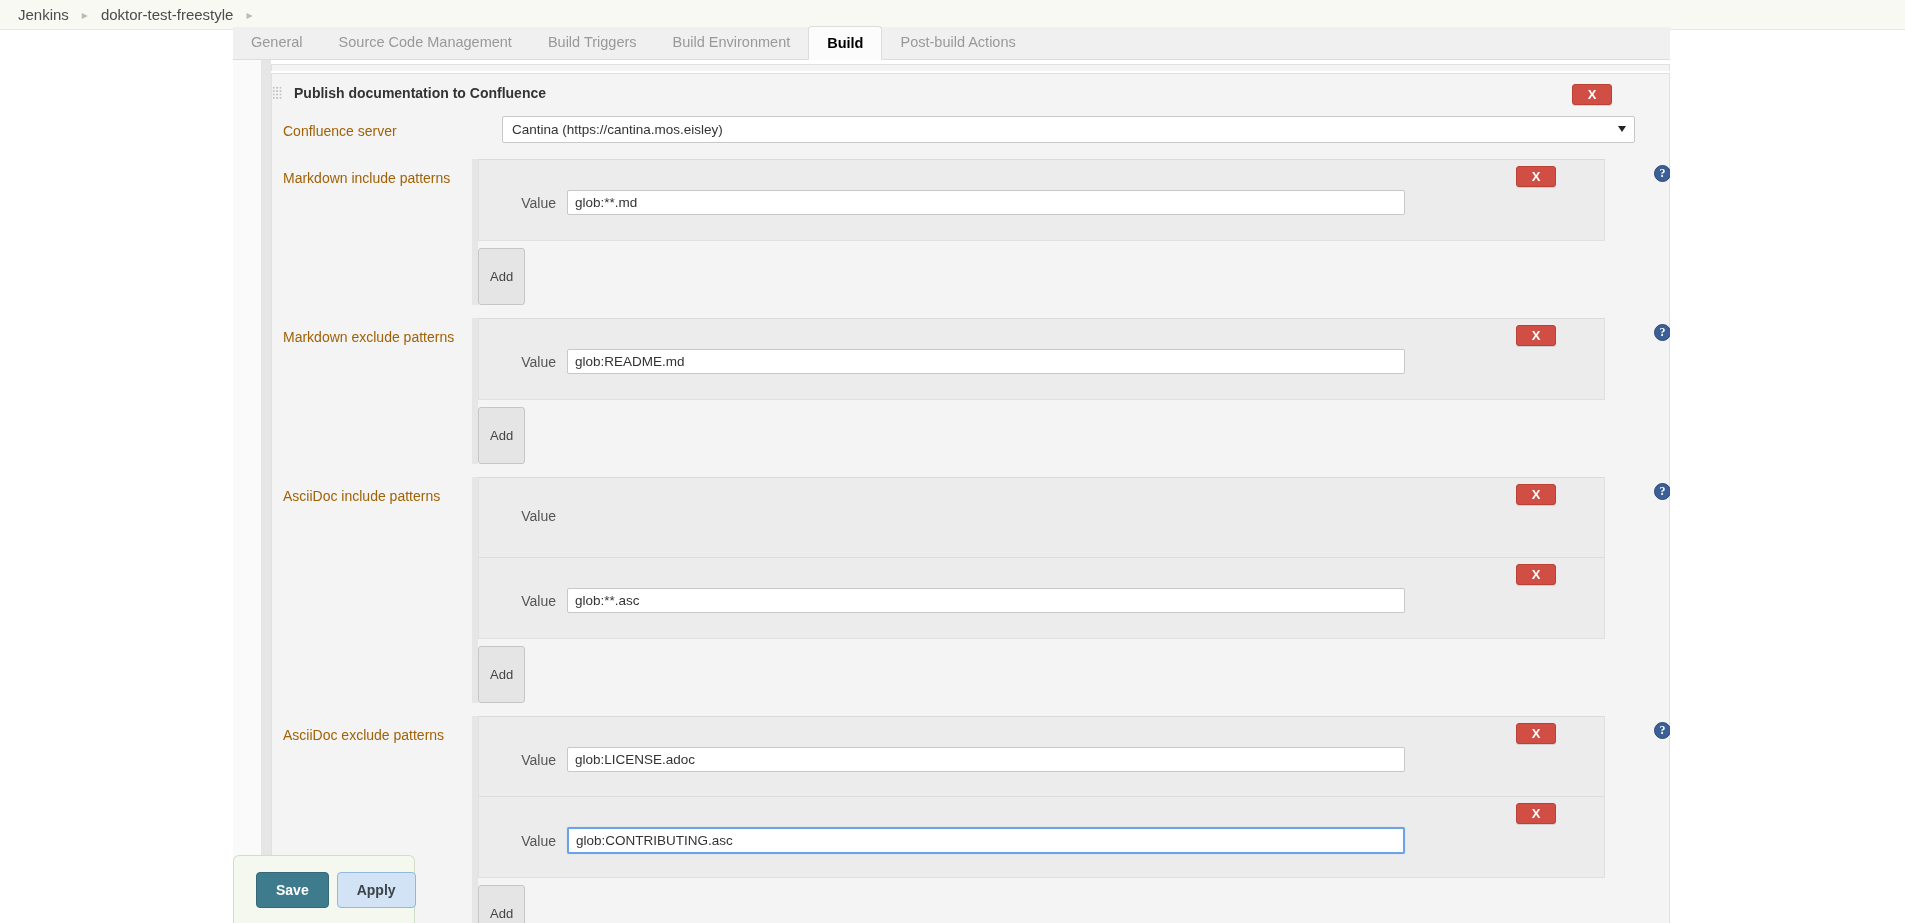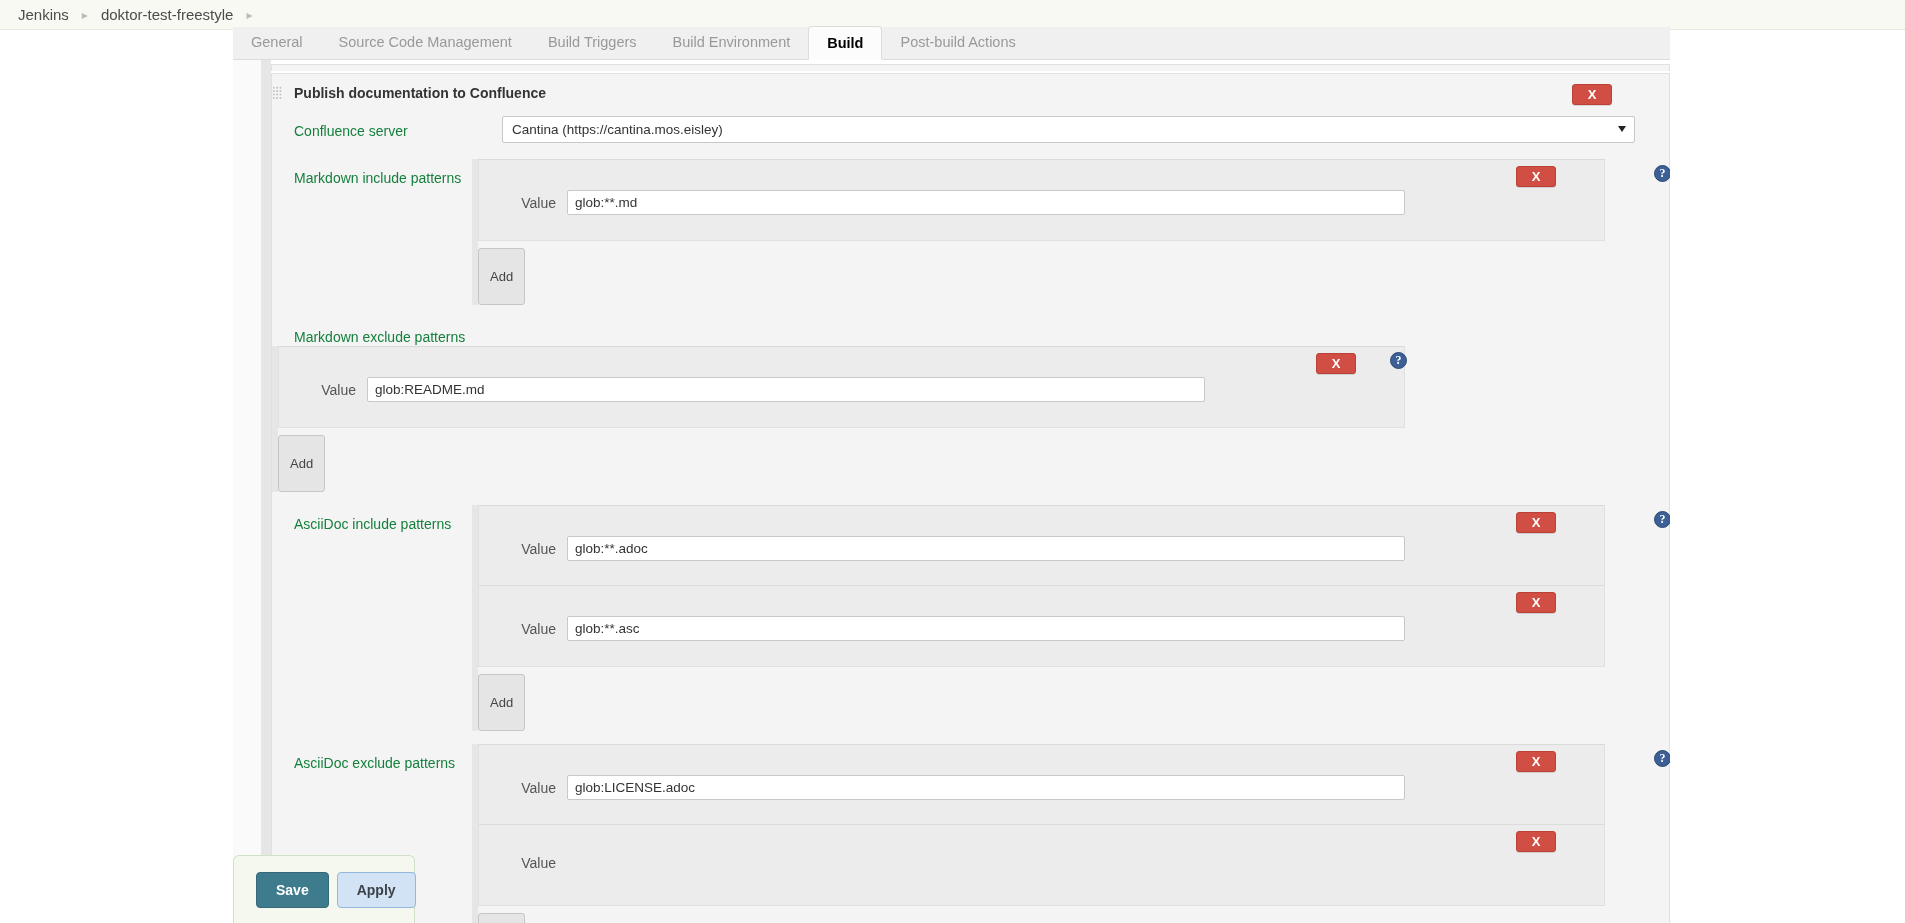--- a/index.html
+++ b/index.html
@@ -168,24 +168,24 @@
 
   
   .row {
     position: relative;
     display: flex;
     align-items: flex-start;
   }
   .row-label {
     width: 200px;
     min-width: 200px;
-    padding-left: 22px;
+    padding-left: 11px;
     padding-top: 10px;
     font-size: 14px;
-    color: #15803d;
+    color: #a16207;
     box-sizing: border-box;
     line-height: 18px;
   }
   .row-body {
     flex: 1;
     position: relative;
   }
 
   
   .select-wrap {
@@ -423,21 +423,21 @@
                   <input class="jtext" type="text" value="glob:**.md" style="">
                 </div>
               </div>
             </div>
             <span class="help-icon" style="right:-2px; top:6px;">?</span>
             <button class="add-btn">Add</button>
           </div>
         </div>
       </div>
 
-      <div class="row" style="margin-top:13px;flex-direction:column;">
+      <div class="row" style="margin-top:13px;">
         <div class="row-label">Markdown exclude patterns</div>
         <div class="row-body">
           <div class="repeat-outer">
             <div class="repeat-left-bar"></div>
             <div class="repeat-inner" style="width:1127px;">
               <div class="repeat-item">
                 <div class="xbtn xbtn-item">X</div>
                 <div class="value-line">
                   <span class="value-label">Value</span>
                   <input class="jtext" type="text" value="glob:README.md" style="">
@@ -453,21 +453,20 @@
       <div class="row" style="margin-top:13px;">
         <div class="row-label">AsciiDoc include patterns</div>
         <div class="row-body">
           <div class="repeat-outer">
             <div class="repeat-left-bar"></div>
             <div class="repeat-inner" style="width:1127px;">
               <div class="repeat-item">
                 <div class="xbtn xbtn-item">X</div>
                 <div class="value-line">
                   <span class="value-label">Value</span>
-                  <input class="jtext" type="text" value="glob:**.adoc" style="">
                 </div>
               </div>
               <div class="repeat-item">
                 <div class="xbtn xbtn-item">X</div>
                 <div class="value-line">
                   <span class="value-label">Value</span>
                   <input class="jtext" type="text" value="glob:**.asc" style="">
                 </div>
               </div>
             </div>
@@ -487,20 +486,21 @@
                 <div class="xbtn xbtn-item">X</div>
                 <div class="value-line">
                   <span class="value-label">Value</span>
                   <input class="jtext" type="text" value="glob:LICENSE.adoc" style="">
                 </div>
               </div>
               <div class="repeat-item">
                 <div class="xbtn xbtn-item">X</div>
                 <div class="value-line">
                   <span class="value-label">Value</span>
+                  <input class="jtext focused" type="text" autofocus="" value="glob:CONTRIBUTING.asc" style="">
                 </div>
               </div>
             </div>
             <span class="help-icon" style="right:-2px; top:6px;">?</span>
             <button class="add-btn">Add</button>
           </div>
         </div>
       </div>
 
     </div>

